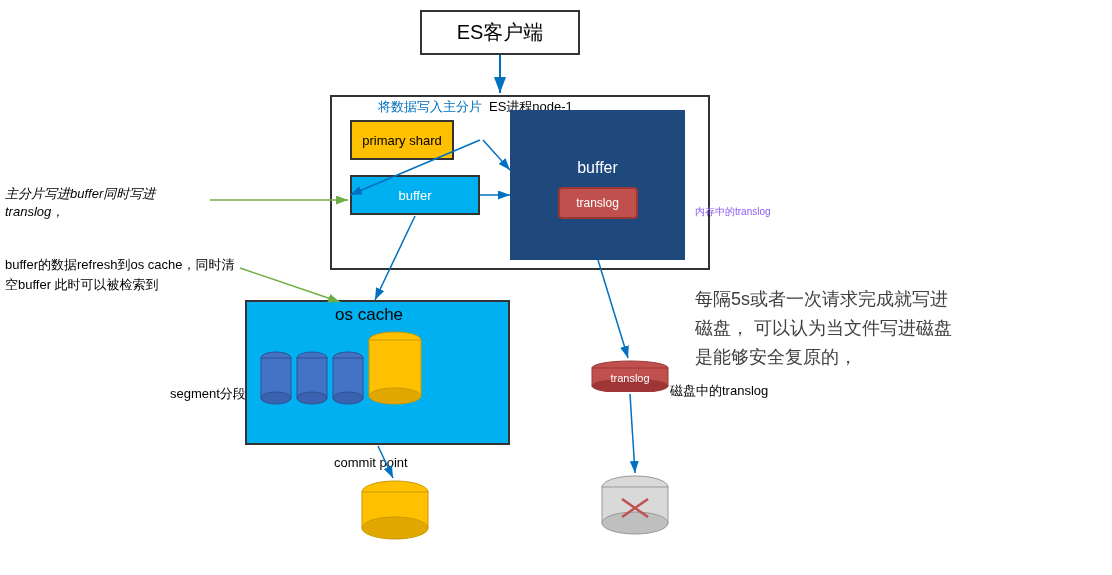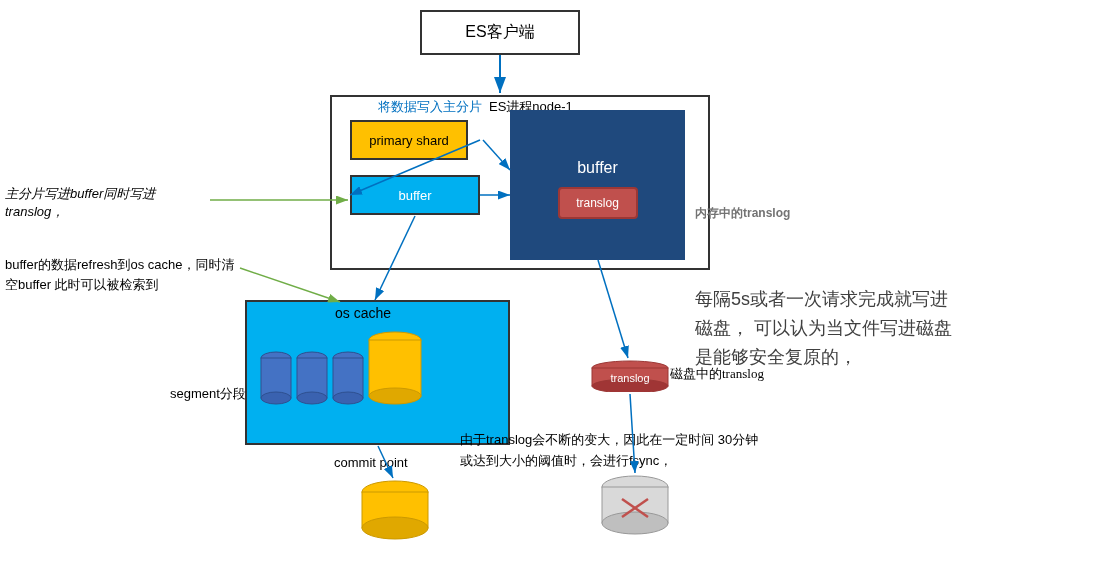--- a/index.html
+++ b/index.html
@@ -17,21 +17,21 @@
       width: 1112px;
       height: 575px;
     }
     
     .es-client {
       position: absolute;
       top: 10px; left: 420px;
       width: 160px; height: 45px;
       border: 2px solid #333;
       display: flex; align-items: center; justify-content: center;
-      font-size: 16px; color: #000;
+      font-size: 20px; color: #000;
       background: #fff;
     }
     
     .label-write-primary {
       position: absolute;
       top: 70px; left: 378px;
       font-size: 13px; color: #0070c0; margin-top: 28px;
     }
     
     .es-process-box {
@@ -43,21 +43,21 @@
     }
     .es-process-label {
       position: absolute;
       top: 98px; left: 450px;
       font-size: 13px; color: #000; margin-left: 39px;
     }
     
     .primary-shard {
       position: absolute;
       top: 120px; left: 350px;
-      width: 118px; height: 40px;
+      width: 104px; height: 40px;
       border: 2px solid #333;
       background: #ffc000;
       display: flex; align-items: center; justify-content: center;
       font-size: 13px; color: #000;
     }
     
     .buffer-inner {
       position: absolute;
       top: 175px; left: 350px;
       width: 130px; height: 40px;
@@ -91,21 +91,21 @@
       font-size: 12px; color: #fff;
     }
     .translog-red {
       background: #c0504d;
       border: 2px solid #9c3735;
     }
     
     .label-mem-translog {
       position: absolute;
       top: 205px; left: 695px;
-      font-size: 12px; color: #737373; font-weight: bold;
+      font-size: 10px; color: #8b5cf6;
     }
     
     .label-write-buffer-translog {
       position: absolute;
       top: 185px; left: 5px;
       font-size: 13px; color: #000;
       width: 200px;
       font-style: italic;
     }
     
@@ -120,21 +120,21 @@
     .os-cache-box {
       position: absolute;
       top: 300px; left: 245px;
       width: 265px; height: 145px;
       border: 2px solid #333;
       background: #00b0f0;
     }
     .os-cache-label {
       position: absolute;
       top: 305px; left: 335px;
-      font-size: 14px; color: #000;
+      font-size: 17px; color: #000;
     }
     
     .segment-area {
       position: absolute;
       top: 330px; left: 260px;
       display: flex; gap: 4px; align-items: flex-end;
     }
     
     .label-segment {
       position: absolute;
@@ -155,22 +155,22 @@
     }
     
     .translog-disk-area {
       position: absolute;
       top: 360px; left: 590px;
       display: flex; flex-direction: column; align-items: center;
     }
     
     .label-disk-translog {
       position: absolute;
-      top: 365px; left: 670px;
-      font-size: 13px; color: #000; font-family: Liberation Serif, serif;
+      top: 382px; left: 670px;
+      font-size: 13px; color: #000;
     }
     
     .disk-gray {
       position: absolute;
       top: 475px; left: 600px;
       width: 70px; height: 60px;
     }
     
     .label-5s {
       position: absolute;
@@ -311,24 +311,20 @@
 
     <line x1="22" y1="24" x2="48" y2="42" stroke="#c0504d" stroke-width="2.5"></line>
     <line x1="48" y1="24" x2="22" y2="42" stroke="#c0504d" stroke-width="2.5"></line>
   </svg>
 
   <div class="label-5s">
     <span>每隔5s或者一次请求完成就写进磁盘，
 可以认为当文件写进磁盘是能够安全复原的，</span>
   </div>
 
-  <div class="label-fsync">
-    <span>由于translog会不断的变大，因此在一定时间
-30分钟或达到大小的阈值时，会进行fsync，</span>
-  </div>
 
   <svg class="arrows-svg">
     <defs>
       <marker id="arrowBlue" markerWidth="8" markerHeight="6" refX="8" refY="3" orient="auto">
         <polygon points="0 0, 8 3, 0 6" fill="#0070c0"></polygon>
       </marker>
       <marker id="arrowGreen" markerWidth="8" markerHeight="6" refX="8" refY="3" orient="auto">
         <polygon points="0 0, 8 3, 0 6" fill="#70ad47"></polygon>
       </marker>
       <marker id="arrowDark" markerWidth="8" markerHeight="6" refX="8" refY="3" orient="auto">

